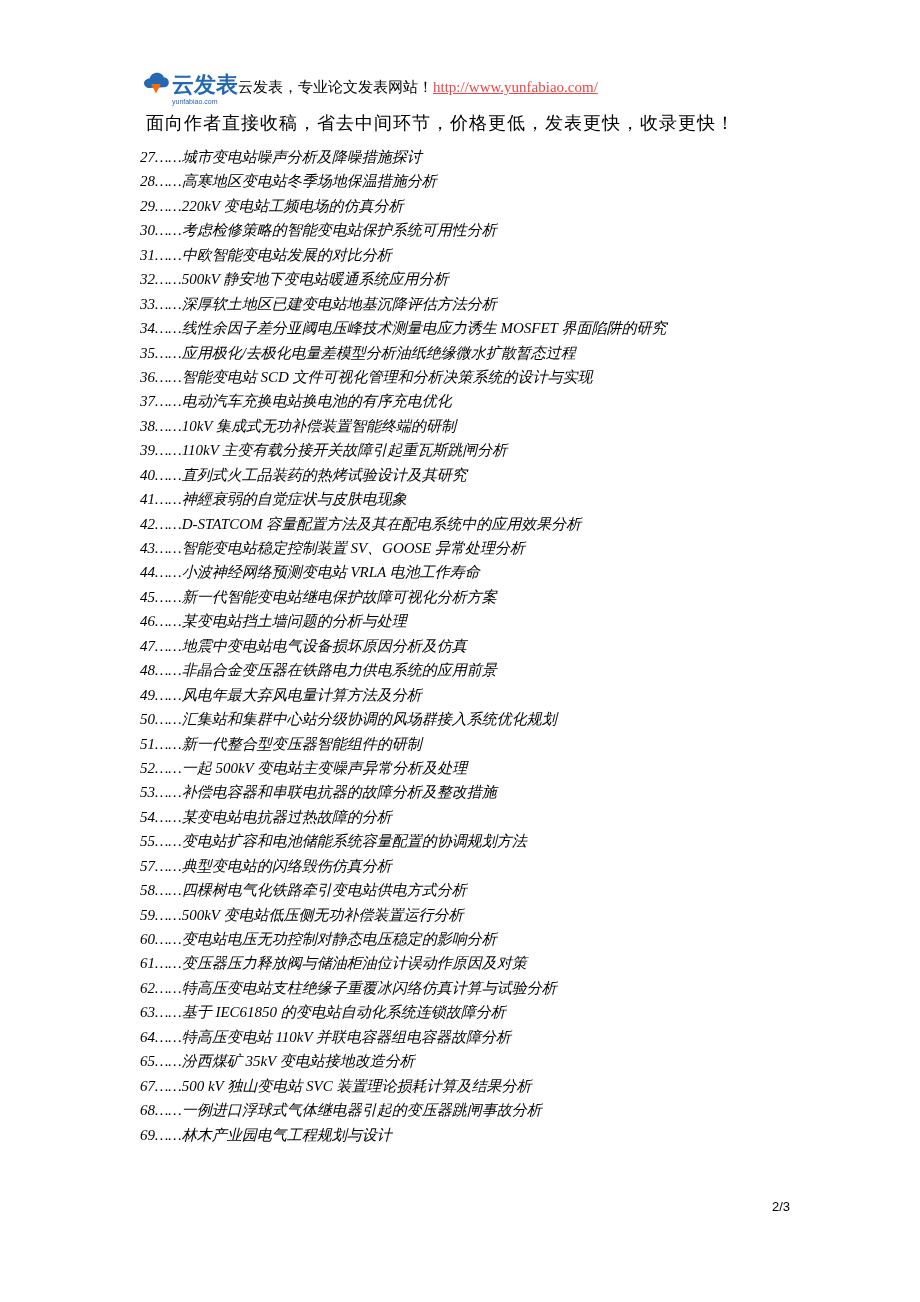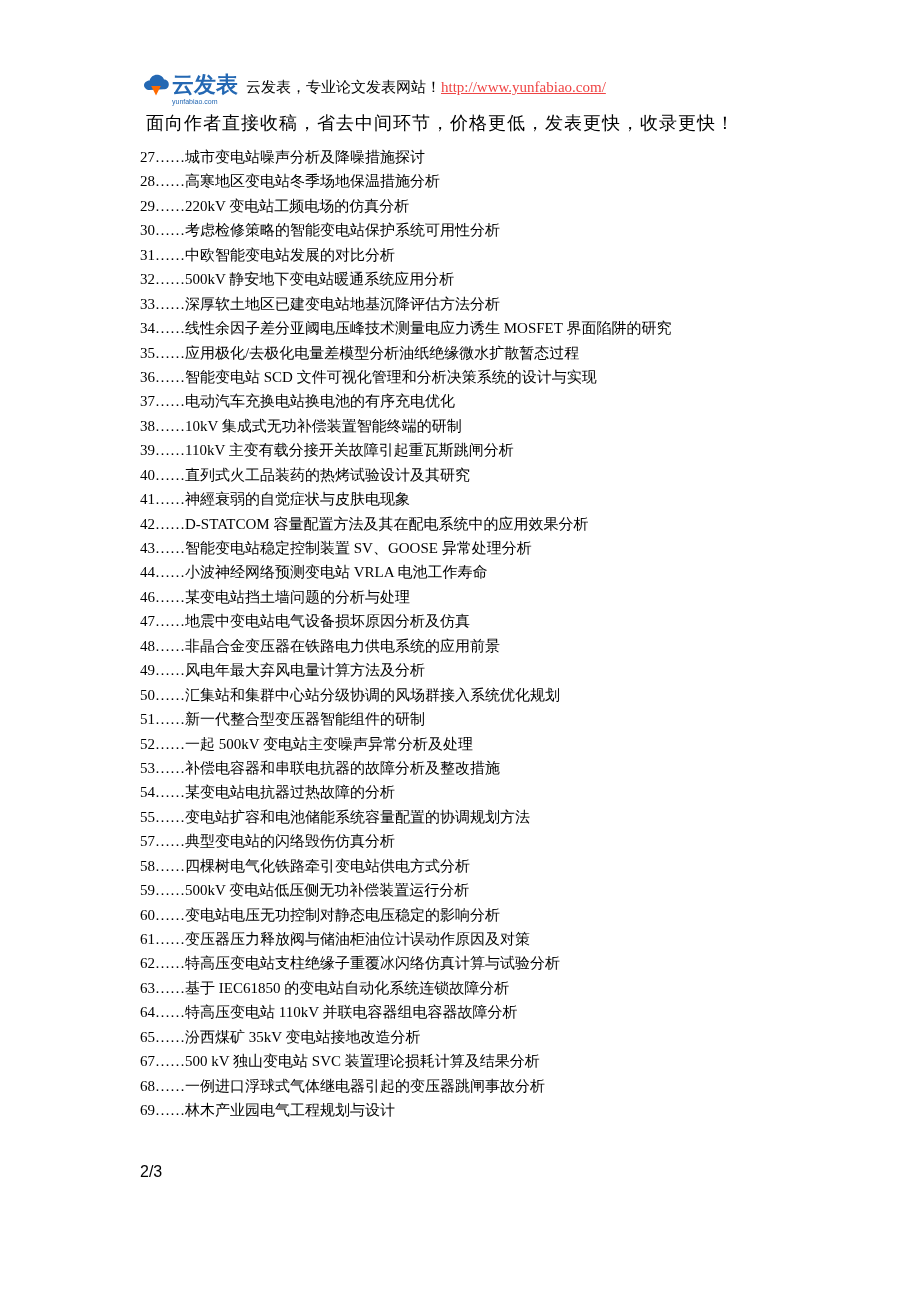--- a/index.html
+++ b/index.html
@@ -12,22 +12,21 @@
     .page {
       padding: 70px 130px 60px 140px;
     }
     .header {
       display: flex;
       align-items: center;
       margin-bottom: 4px;
     }
     .logo {
       display: flex;
-      align-items: center;
-      margin-right: 8px;
+      align-items: flex-start;
     }
     .logo-icon svg {
       width: 32px;
       height: 28px;
     }
     .logo-text {
       color: #2468b3;
       font-size: 22px;
       font-weight: bold;
       font-family: "Microsoft YaHei", sans-serif;
@@ -53,35 +52,36 @@
       letter-spacing: 1px;
     }
     .list {
       font-size: 15px;
       line-height: 1.63;
       color: #000;
     }
     .row {
       white-space: nowrap;
       overflow: hidden;
+      font-style: italic;
     }
     .num {
       display: inline;
     }
     .dots {
       display: inline;
     }
     .title {
       display: inline;
     }
     .page-num {
-      text-align: left;
-      font-size: 16px;
+      text-align: right;
+      font-size: 13px;
       color: #000;
-      margin-top: 40px;
+      margin-top: 52px;
       font-family: Arial, sans-serif;
     }
   </style>
 </head>
 <body>
 
 <div class="page">
   <div class="header">
     <div class="logo">
       <span class="logo-icon">
@@ -113,20 +113,21 @@
       <div class="row"><span class="num">35</span><span class="dots">……</span><span class="title">应用极化/去极化电量差模型分析油纸绝缘微水扩散暂态过程</span></div>
       <div class="row"><span class="num">36</span><span class="dots">……</span><span class="title">智能变电站 SCD 文件可视化管理和分析决策系统的设计与实现</span></div>
       <div class="row"><span class="num">37</span><span class="dots">……</span><span class="title">电动汽车充换电站换电池的有序充电优化</span></div>
       <div class="row"><span class="num">38</span><span class="dots">……</span><span class="title">10kV 集成式无功补偿装置智能终端的研制</span></div>
       <div class="row"><span class="num">39</span><span class="dots">……</span><span class="title">110kV 主变有载分接开关故障引起重瓦斯跳闸分析</span></div>
       <div class="row"><span class="num">40</span><span class="dots">……</span><span class="title">直列式火工品装药的热烤试验设计及其研究</span></div>
       <div class="row"><span class="num">41</span><span class="dots">……</span><span class="title">神經衰弱的自觉症状与皮肤电现象</span></div>
       <div class="row"><span class="num">42</span><span class="dots">……</span><span class="title">D-STATCOM 容量配置方法及其在配电系统中的应用效果分析</span></div>
       <div class="row"><span class="num">43</span><span class="dots">……</span><span class="title">智能变电站稳定控制装置 SV、GOOSE 异常处理分析</span></div>
       <div class="row"><span class="num">44</span><span class="dots">……</span><span class="title">小波神经网络预测变电站 VRLA 电池工作寿命</span></div>
+      <div class="row"><span class="num">45</span><span class="dots">……</span><span class="title">新一代智能变电站继电保护故障可视化分析方案</span></div>
       <div class="row"><span class="num">46</span><span class="dots">……</span><span class="title">某变电站挡土墙问题的分析与处理</span></div>
       <div class="row"><span class="num">47</span><span class="dots">……</span><span class="title">地震中变电站电气设备损坏原因分析及仿真</span></div>
       <div class="row"><span class="num">48</span><span class="dots">……</span><span class="title">非晶合金变压器在铁路电力供电系统的应用前景</span></div>
       <div class="row"><span class="num">49</span><span class="dots">……</span><span class="title">风电年最大弃风电量计算方法及分析</span></div>
       <div class="row"><span class="num">50</span><span class="dots">……</span><span class="title">汇集站和集群中心站分级协调的风场群接入系统优化规划</span></div>
       <div class="row"><span class="num">51</span><span class="dots">……</span><span class="title">新一代整合型变压器智能组件的研制</span></div>
       <div class="row"><span class="num">52</span><span class="dots">……</span><span class="title">一起 500kV 变电站主变噪声异常分析及处理</span></div>
       <div class="row"><span class="num">53</span><span class="dots">……</span><span class="title">补偿电容器和串联电抗器的故障分析及整改措施</span></div>
       <div class="row"><span class="num">54</span><span class="dots">……</span><span class="title">某变电站电抗器过热故障的分析</span></div>
       <div class="row"><span class="num">55</span><span class="dots">……</span><span class="title">变电站扩容和电池储能系统容量配置的协调规划方法</span></div>

